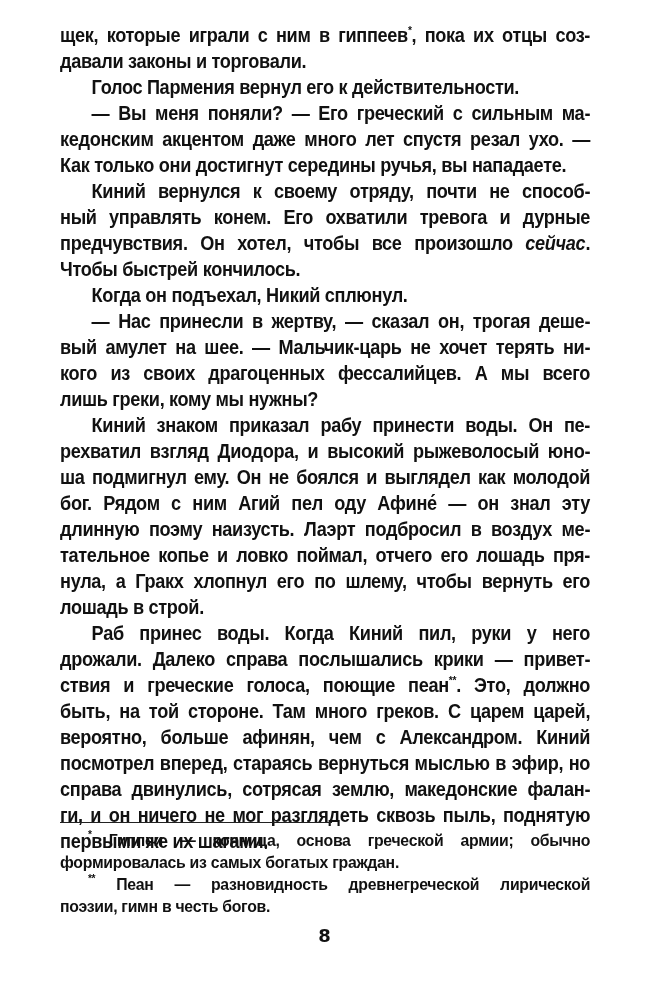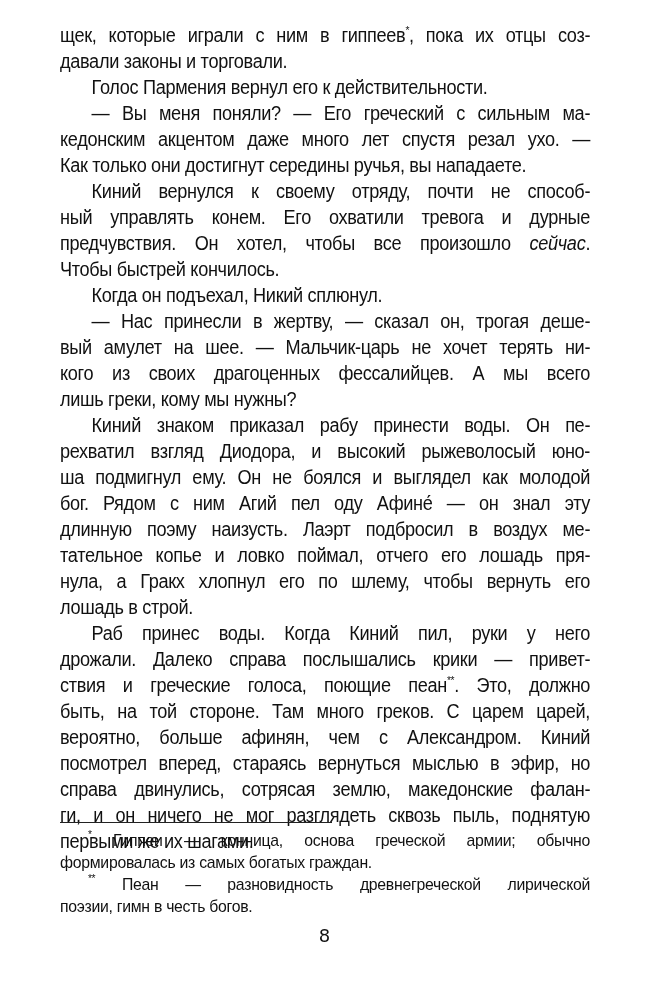--- a/index.html
+++ b/index.html
@@ -13,20 +13,21 @@
       position: relative;
       overflow: hidden;
       color: #111111;
       font-family: "Liberation Sans Narrow", "Liberation Sans", sans-serif;
     }
     .page {
       position: absolute;
       left: 0; top: 0;
       width: 649px;
       height: 1000px;
+      font-weight: bold;
     }
     .body-text {
       position: absolute;
       left: 60px;
       width: 530px;
       top: 22px;
     }
     .line {
       display: block;
       height: 26px;

